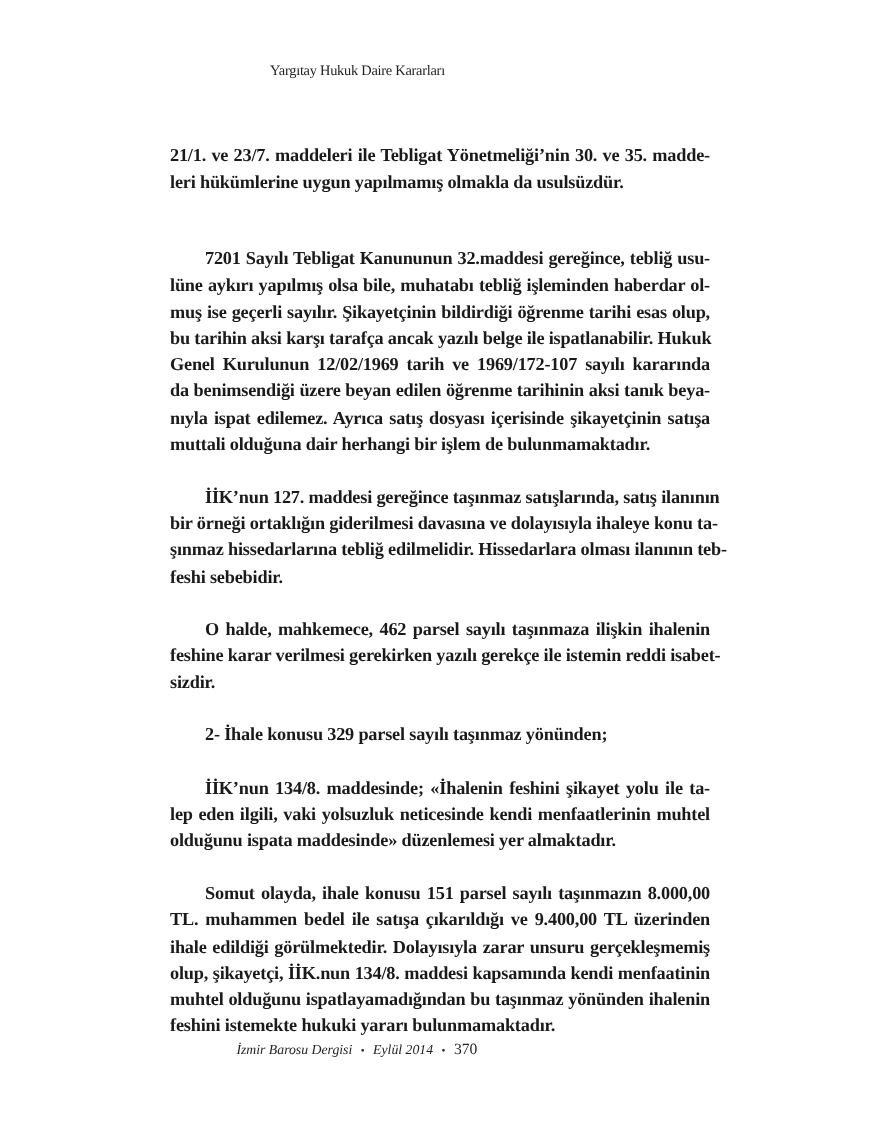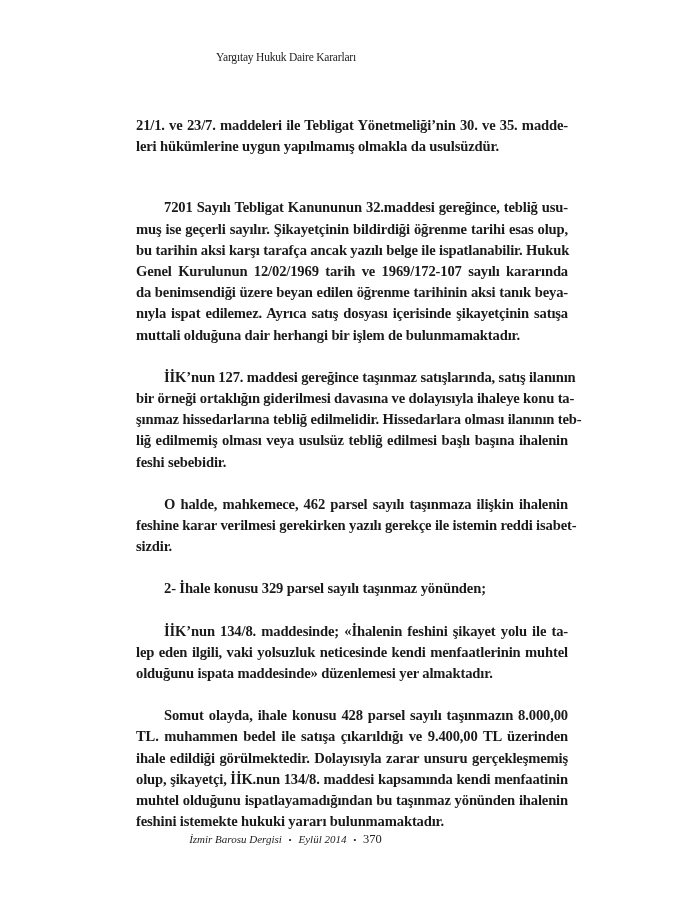--- a/index.html
+++ b/index.html
@@ -84,34 +84,34 @@
 <div class="content">
 
   <div class="para">
     <span class="line">21/1. ve 23/7. maddeleri ile Tebligat Yönetmeliği’nin 30. ve 35. madde-</span>
     <span class="line last">leri hükümlerine uygun yapılmamış olmakla da usulsüzdür.</span>
   </div>
   <div class="gap-large"></div>
 
   <div class="para">
     <span class="line first">7201 Sayılı Tebligat Kanununun 32.maddesi gereğince, tebliğ usu-</span>
+    <span class="line">lüne aykırı yapılmış olsa bile, muhatabı tebliğ işleminden haberdar ol-</span>
     <span class="line">muş ise geçerli sayılır. Şikayetçinin bildirdiği öğrenme tarihi esas olup,</span>
     <span class="line">bu tarihin aksi karşı tarafça ancak yazılı belge ile ispatlanabilir. Hukuk</span>
     <span class="line">Genel Kurulunun 12/02/1969 tarih ve 1969/172-107 sayılı kararında</span>
     <span class="line">da benimsendiği üzere beyan edilen öğrenme tarihinin aksi tanık beya-</span>
     <span class="line">nıyla ispat edilemez. Ayrıca satış dosyası içerisinde şikayetçinin satışa</span>
     <span class="line last">muttali olduğuna dair herhangi bir işlem de bulunmamaktadır.</span>
   </div>
   <div class="gap-med"></div>
 
   <div class="para">
     <span class="line first">İİK’nun 127. maddesi gereğince taşınmaz satışlarında, satış ilanının</span>
     <span class="line">bir örneği ortaklığın giderilmesi davasına ve dolayısıyla ihaleye konu ta-</span>
     <span class="line">şınmaz hissedarlarına tebliğ edilmelidir. Hissedarlara olması ilanının teb-</span>
-    <span class="line">liğ edilmemiş olması veya usulsüz tebliğ edilmesi başlı başına ihalenin</span>
     <span class="line last">feshi sebebidir.</span>
   </div>
   <div class="gap-med"></div>
 
   <div class="para">
     <span class="line first">O halde, mahkemece, 462 parsel sayılı taşınmaza ilişkin ihalenin</span>
     <span class="line">feshine karar verilmesi gerekirken yazılı gerekçe ile istemin reddi isabet-</span>
     <span class="line last">sizdir.</span>
   </div>
   <div class="gap-med"></div>
@@ -122,21 +122,21 @@
   <div class="gap-med"></div>
 
   <div class="para">
     <span class="line first">İİK’nun 134/8. maddesinde; «İhalenin feshini şikayet yolu ile ta-</span>
     <span class="line">lep eden ilgili, vaki yolsuzluk neticesinde kendi menfaatlerinin muhtel</span>
     <span class="line last">olduğunu ispata maddesinde» düzenlemesi yer almaktadır.</span>
   </div>
   <div class="gap-med"></div>
 
   <div class="para">
-    <span class="line first">Somut olayda, ihale konusu 428 parsel sayılı taşınmazın 8.000,00</span>
+    <span class="line first">Somut olayda, ihale konusu 151 parsel sayılı taşınmazın 8.000,00</span>
     <span class="line">TL. muhammen bedel ile satışa çıkarıldığı ve 9.400,00 TL üzerinden</span>
     <span class="line">ihale edildiği görülmektedir. Dolayısıyla zarar unsuru gerçekleşmemiş</span>
     <span class="line">olup, şikayetçi, İİK.nun 134/8. maddesi kapsamında kendi menfaatinin</span>
     <span class="line">muhtel olduğunu ispatlayamadığından bu taşınmaz yönünden ihalenin</span>
     <span class="line last">feshini istemekte hukuki yararı bulunmamaktadır.</span>
   </div>
 </div>
 
 <div class="footer">
   <span class="journal">İzmir Barosu Dergisi</span>

